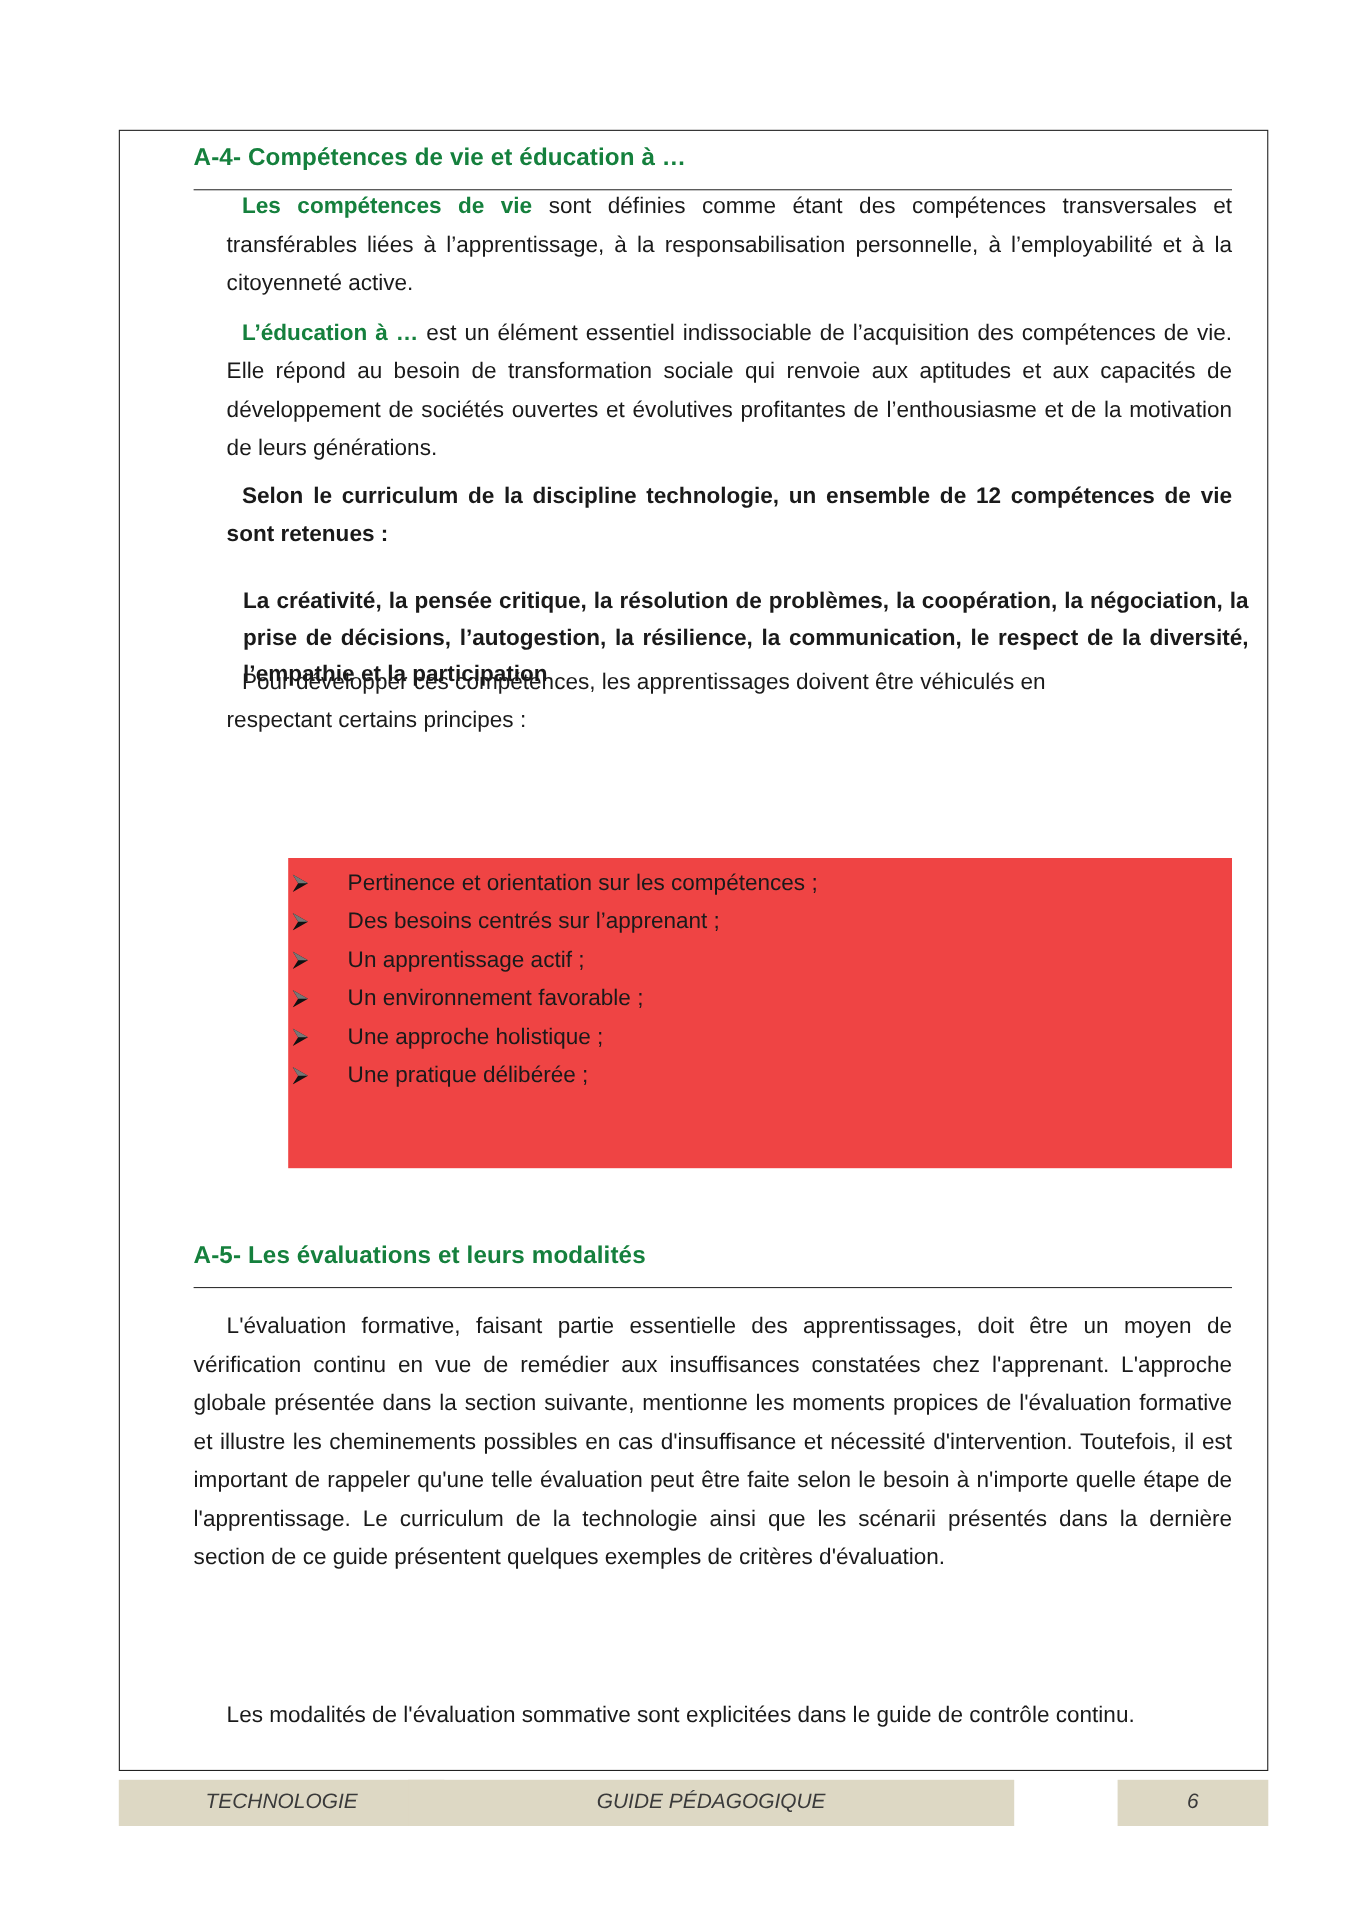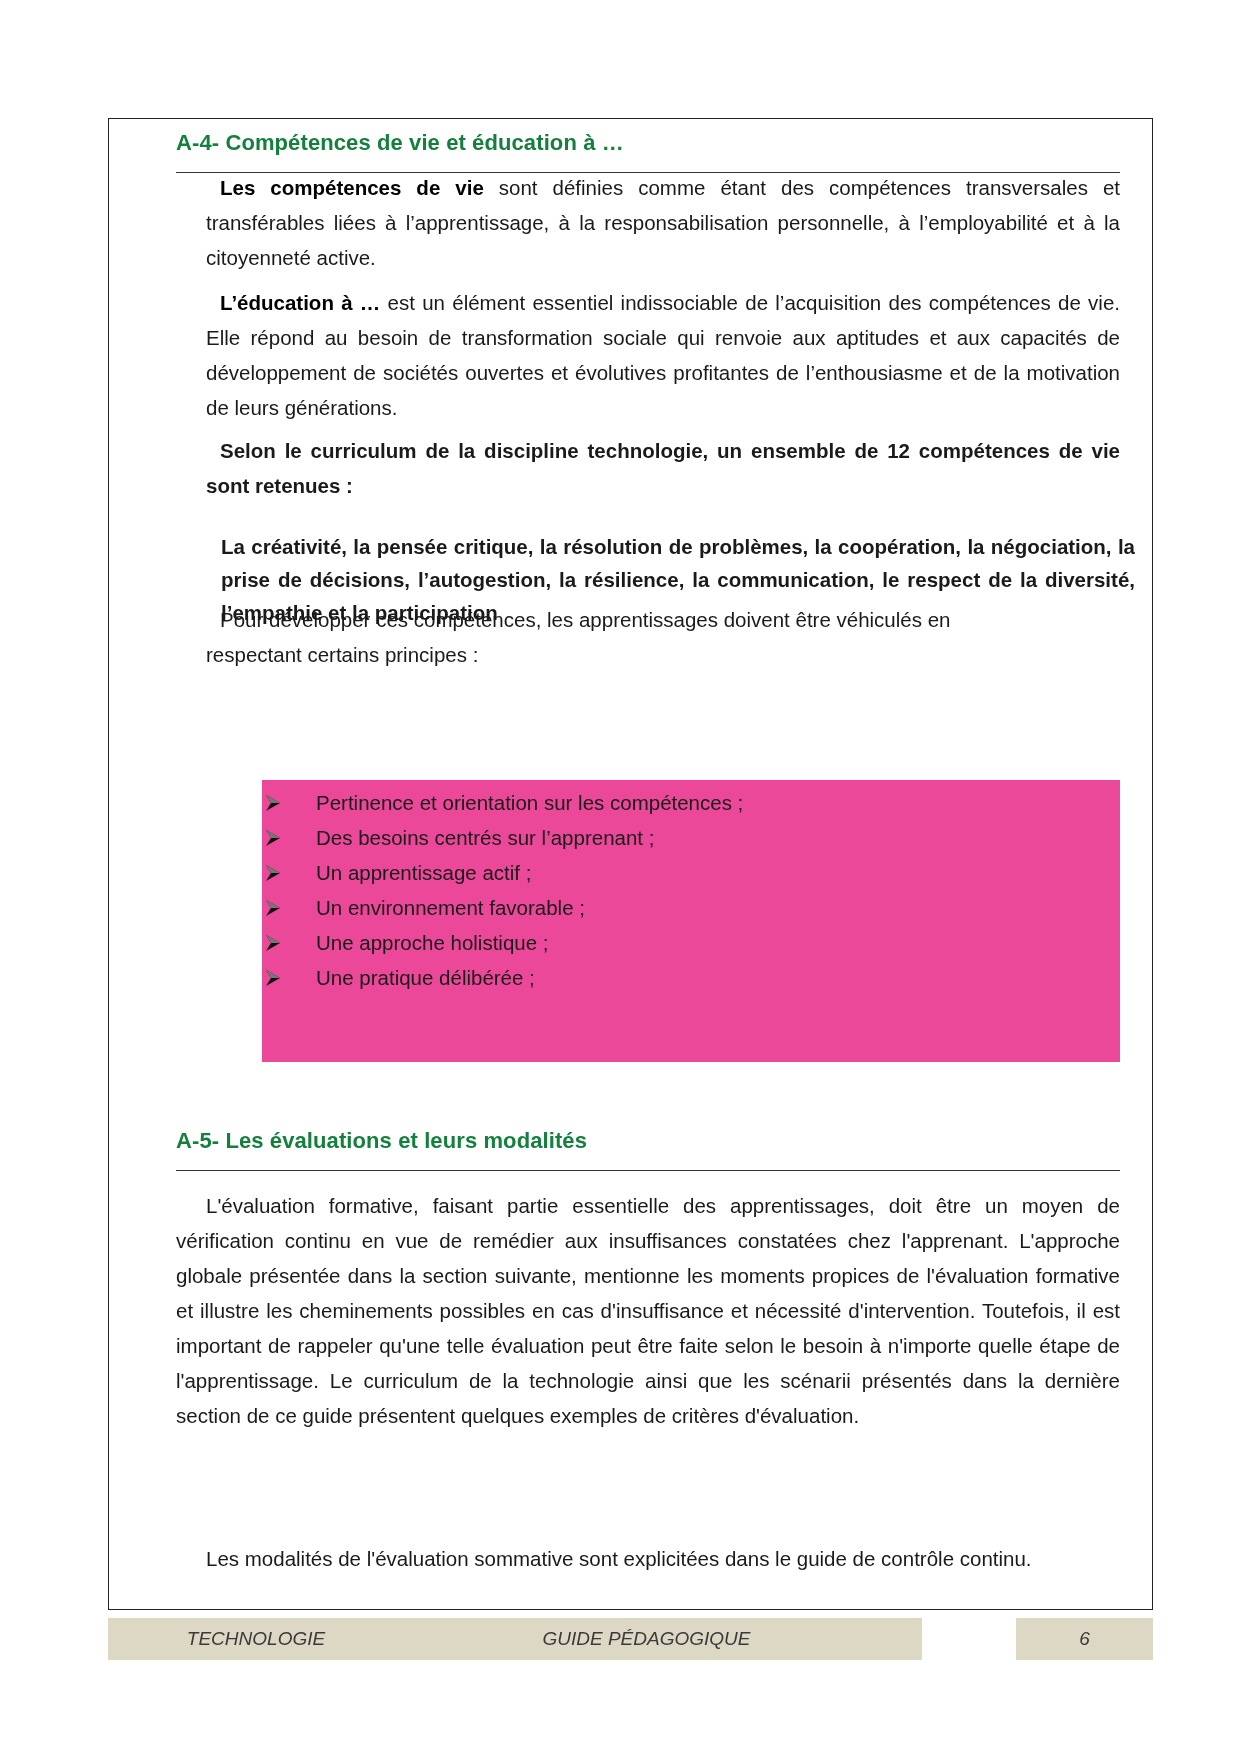--- a/index.html
+++ b/index.html
@@ -8,26 +8,26 @@
   .frame { position:absolute; left:108px; top:118px; width:1045px; height:1492px;
            border:1.5px solid #222; box-sizing:border-box; }
   .heading { position:absolute; left:176px; width:944px; font-size:22px; font-weight:bold;
              color:#15803d; padding-bottom:16px; border-bottom:1.5px solid #333; letter-spacing:0.1px; }
   .h1 { top:130px; }
   .h2 { top:1128px; }
   .para { position:absolute; font-size:20.5px; line-height:35px; text-align:justify;
           text-align-last:left; color:#1a1a1a; }
   .p-a4 { left:206px; width:914px; }
   .p-a5 { left:176px; width:944px; }
-  .red { color:#000000; font-weight:bold; }
+  .red { color:#15803d; font-weight:bold; }
   .bold { font-weight:bold; line-height:33px; }
   .indent { text-indent:14px; }
   .indent2 { text-indent:30px; }
   .principles { position:absolute; left:262px; top:780px; width:858px; height:282px;
-                background:#ec4899; margin:0; padding:5px 0 0 0; list-style:none; box-sizing:border-box; }
+                background:#ef4444; margin:0; padding:5px 0 0 0; list-style:none; box-sizing:border-box; }
   .principles li { height:35px; line-height:35px; font-size:20.5px; display:flex; align-items:center; }
   .arrow { width:50px; padding-left:4px; display:inline-flex; align-items:center; }
   .footer { position:absolute; top:1618px; height:42px; background:#ddd8c4;
             display:flex; align-items:center; justify-content:center;
             font-style:italic; font-size:19px; color:#3a3a3a; }
   .f1 { left:108px; width:296px; }
   .f2 { left:371px; width:551px; }
   .f3 { left:1016px; width:137px; }
 </style>
 </head>

